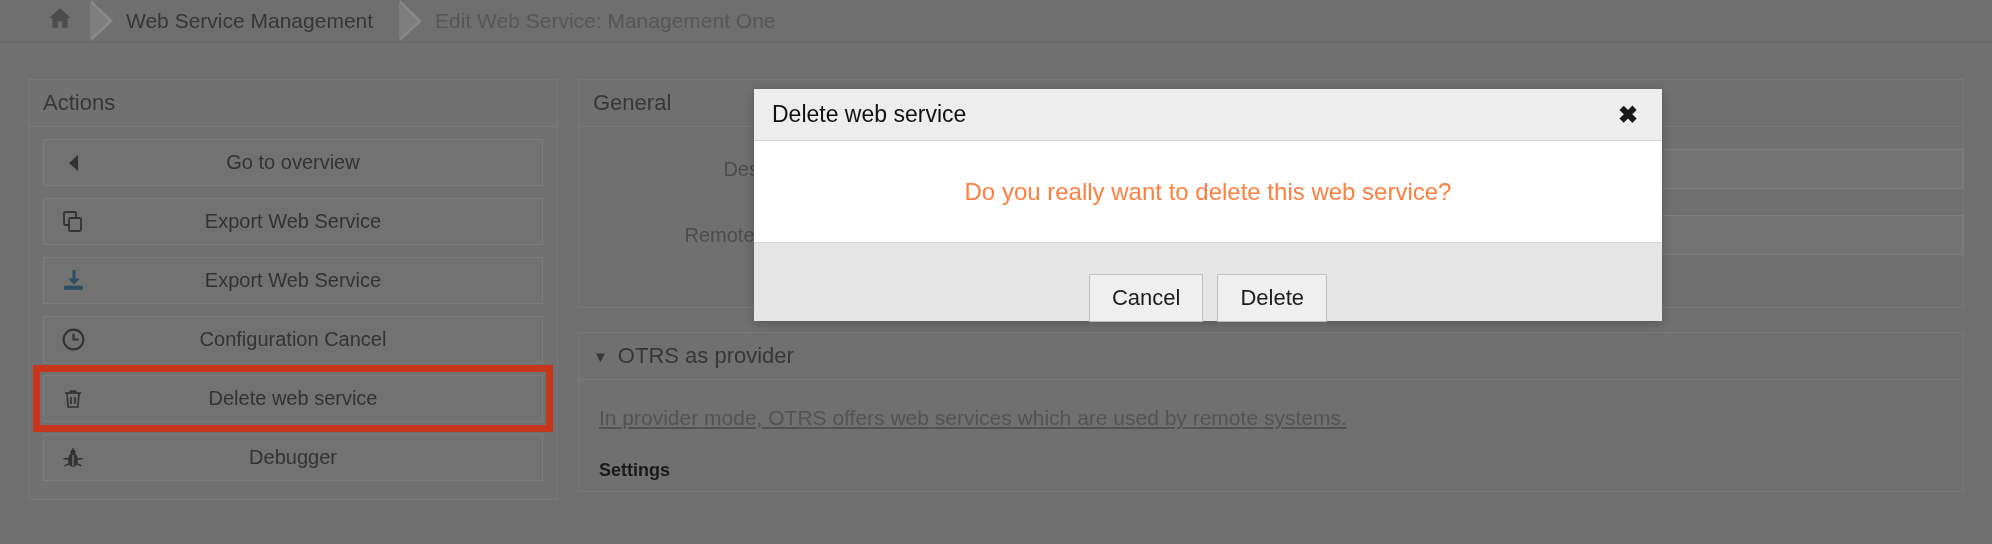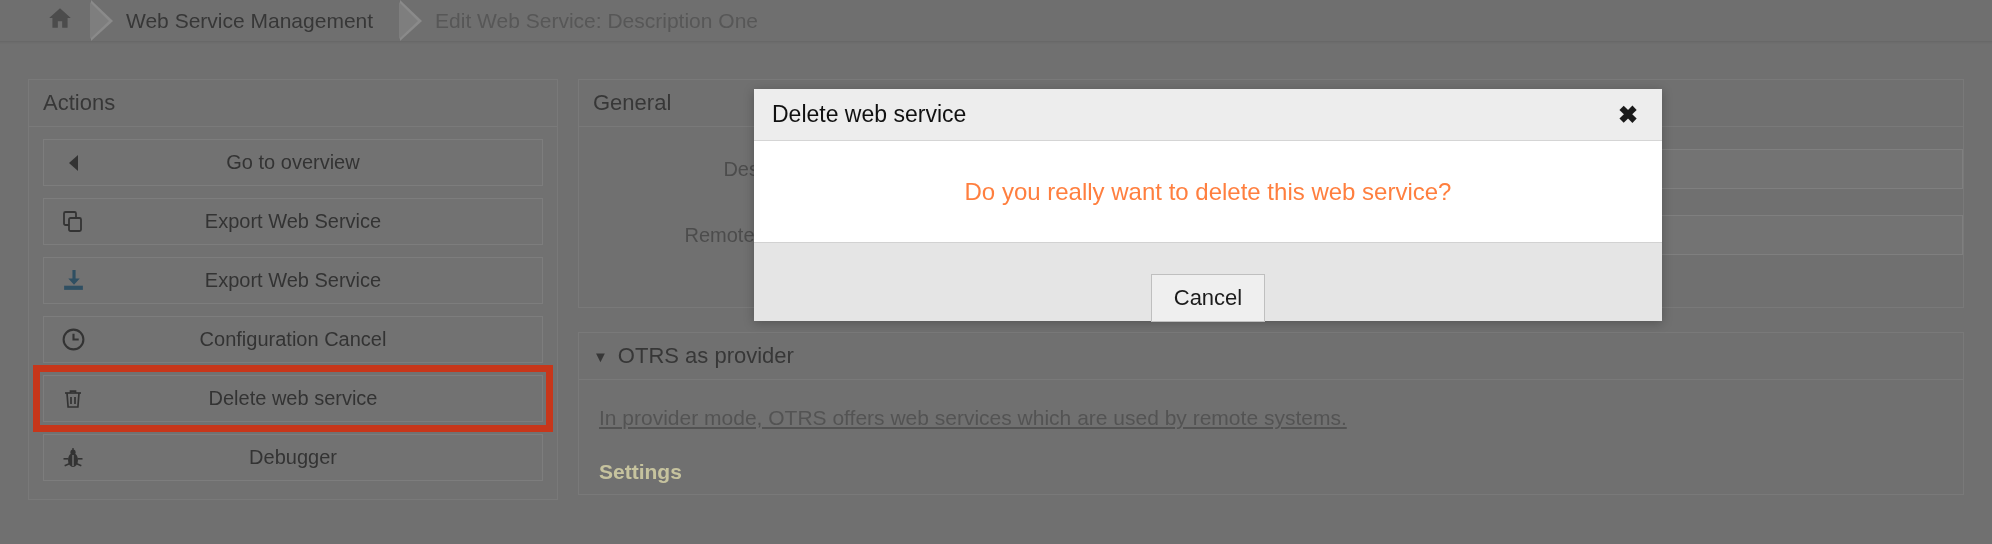--- a/index.html
+++ b/index.html
@@ -183,23 +183,23 @@
   }
 
   .provider-body { padding: 26px 20px 10px 20px; }
   .provider-text {
     font-size: 21px;
     color: #555;
     margin-bottom: 30px;
     text-decoration: underline;
   }
   .provider-settings {
-    font-size: 21px;
+    font-size: 18px;
     font-weight: bold;
-    color: #fef9c3;
+    color: #000000;
   }
 
   
   .overlay {
     position: absolute;
     inset: 0;
     background: rgba(80,80,80,0.32);
   }
 
   
@@ -278,21 +278,21 @@
       <span class="arrow-inner"></span>
     </div>
 
     <div class="crumb">
       <span>Web Service Management</span>
       <span class="arrow"></span>
       <span class="arrow-inner"></span>
     </div>
 
     <div class="crumb inactive">
-      <span>Edit Web Service: Description One</span>
+      <span>Edit Web Service: Management One</span>
     </div>
   </div>
   <div class="breadcrumb-shadow"></div>
 
   <div class="sidebar">
     <div class="sidebar-header">Actions</div>
     <div class="sidebar-list">
 
       <div class="action-btn">
         <span class="ico">
@@ -420,16 +420,17 @@
   <div class="modal">
     <div class="modal-header">
       <div class="modal-title">Delete web service</div>
       <div class="modal-close">✖</div>
     </div>
     <div class="modal-body">
       <div class="modal-message">Do you really want to delete this web service?</div>
     </div>
     <div class="modal-footer">
       <button class="modal-btn">Cancel</button>
+      <button class="modal-btn">Delete</button>
     </div>
   </div>
 
 </div>
 
 </body></html>

